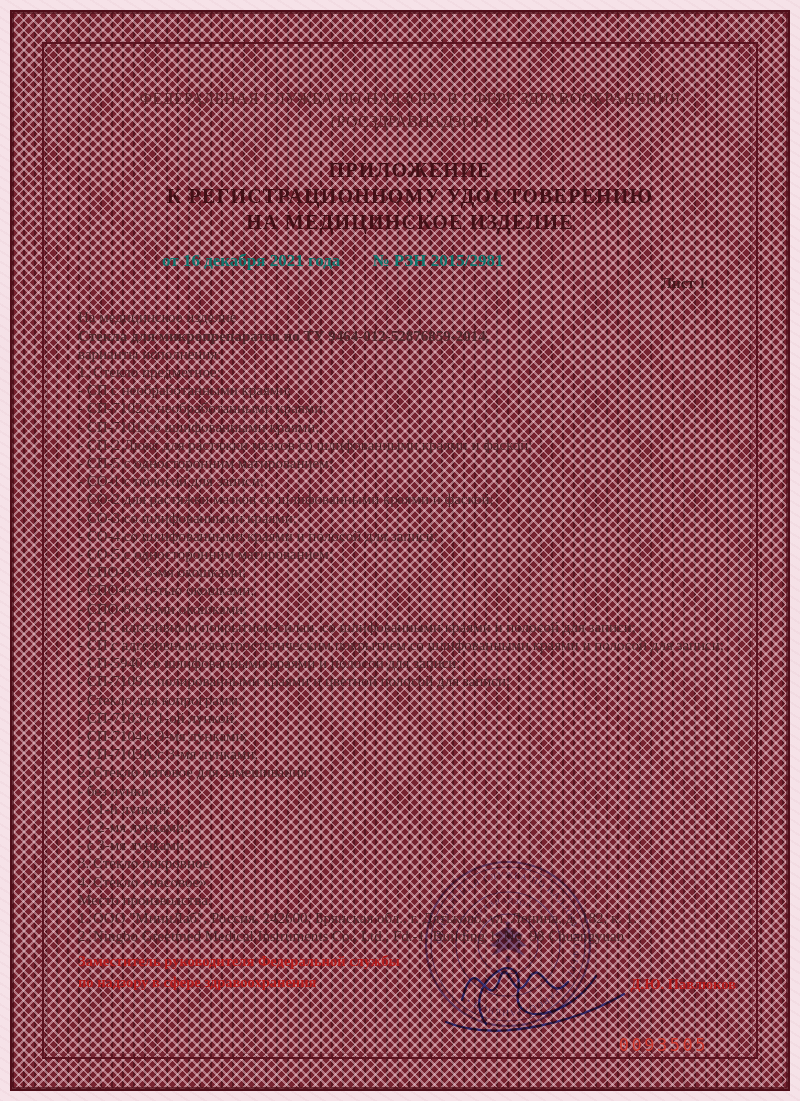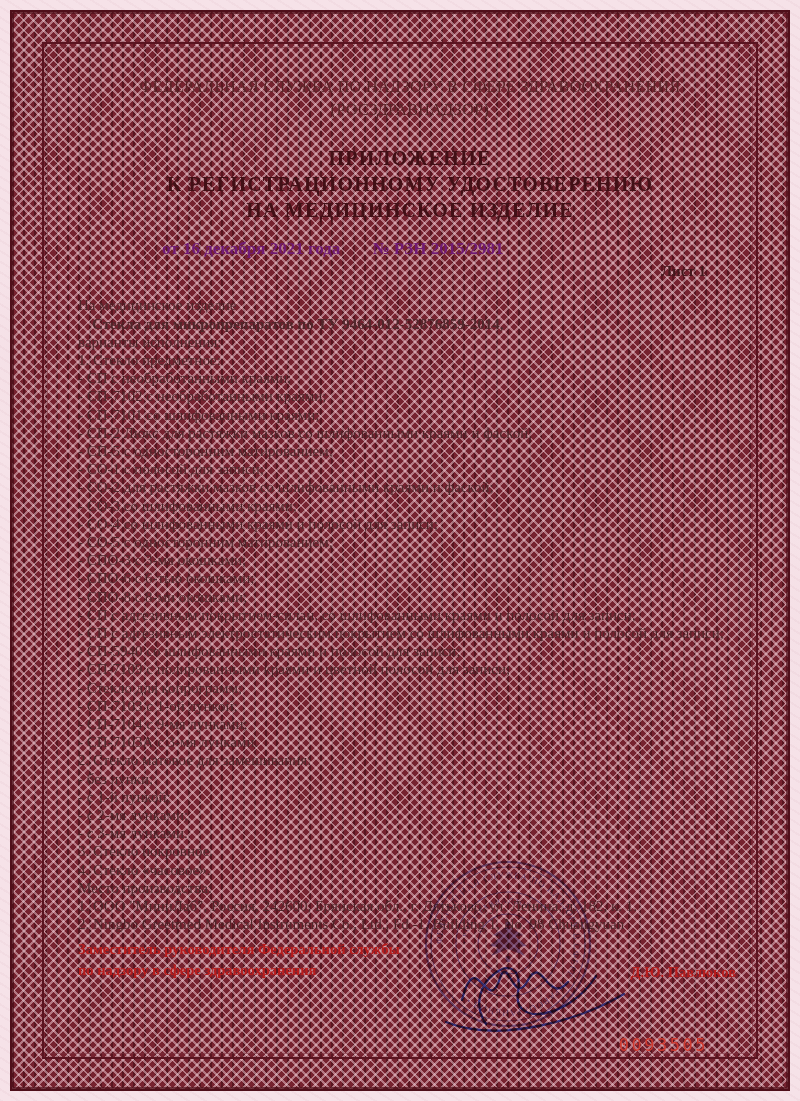--- a/index.html
+++ b/index.html
@@ -13,30 +13,30 @@
   .band{position:absolute;inset:10px;z-index:1;border:2px solid #4f0f1a;
       background-color:#76222f;
       background-image:
         repeating-linear-gradient(45deg, rgba(242,205,214,.5) 0 2px, rgba(242,205,214,0) 2px 7px),
         repeating-linear-gradient(-45deg, rgba(242,205,214,.5) 0 2px, rgba(242,205,214,0) 2px 7px),
         repeating-linear-gradient(90deg, rgba(58,8,16,.5) 0 2px, rgba(58,8,16,0) 2px 11px);
       box-shadow: inset 0 0 0 2px rgba(79,15,26,.7);}
   .paper{position:absolute;inset:42px;z-index:1;background:transparent;border:2px solid #5a1420;}
   .paper::after{content:"";position:absolute;inset:3px;border:1px solid rgba(122,48,60,.55);}
 
-  .content{position:absolute;left:78px;right:58px;top:75px;z-index:2;color:#53262a;}
+  .content{position:absolute;left:78px;right:58px;top:87px;z-index:2;color:#53262a;}
   .hdr{text-align:center;font-size:16px;letter-spacing:.4px;color:#5a2428;line-height:1.45;}
   .title{margin-top:24px;text-align:center;font-weight:bold;font-size:20px;line-height:1.3;color:#421016;letter-spacing:1.2px;}
-  .meta{display:flex;margin-top:16px;font-weight:bold;font-size:17px;color:#701a75;align-items:baseline;}
+  .meta{display:flex;margin-top:16px;font-weight:bold;font-size:17px;color:#0f766e;align-items:baseline;}
   .meta .date{margin-left:84px;}
   .meta .num{margin-left:32px;}
   .sheet{text-align:right;font-weight:bold;font-size:15px;margin-top:4px;padding-right:36px;color:#43181c;font-family:Liberation Serif, serif;}
   .docbody{margin-top:16px;font-size:15px;line-height:18.2px;color:#50272b;}
   .docbody div{data:none;}
-  .product{font-weight:bold;margin-left:14px;}
+  .product{font-weight:bold;}
   .sig{display:flex;justify-content:space-between;align-items:flex-end;margin-top:6px;font-weight:bold;font-size:14.5px;color:#b91c1c;}
   .sig .who{line-height:21px;}
   .sig .name{padding-right:6px;white-space:nowrap;}
   .serial{position:absolute;right:92px;bottom:46px;z-index:4;font-family:"DejaVu Sans Mono",monospace;
       font-size:17px;letter-spacing:2.5px;color:#d03a30;}
   .stamp{position:absolute;left:420px;top:856px;z-index:3;opacity:.8;mix-blend-mode:multiply;}
   .signature{position:absolute;left:428px;top:922px;z-index:3;mix-blend-mode:multiply;}
 </style>
 </head>
 <body>

